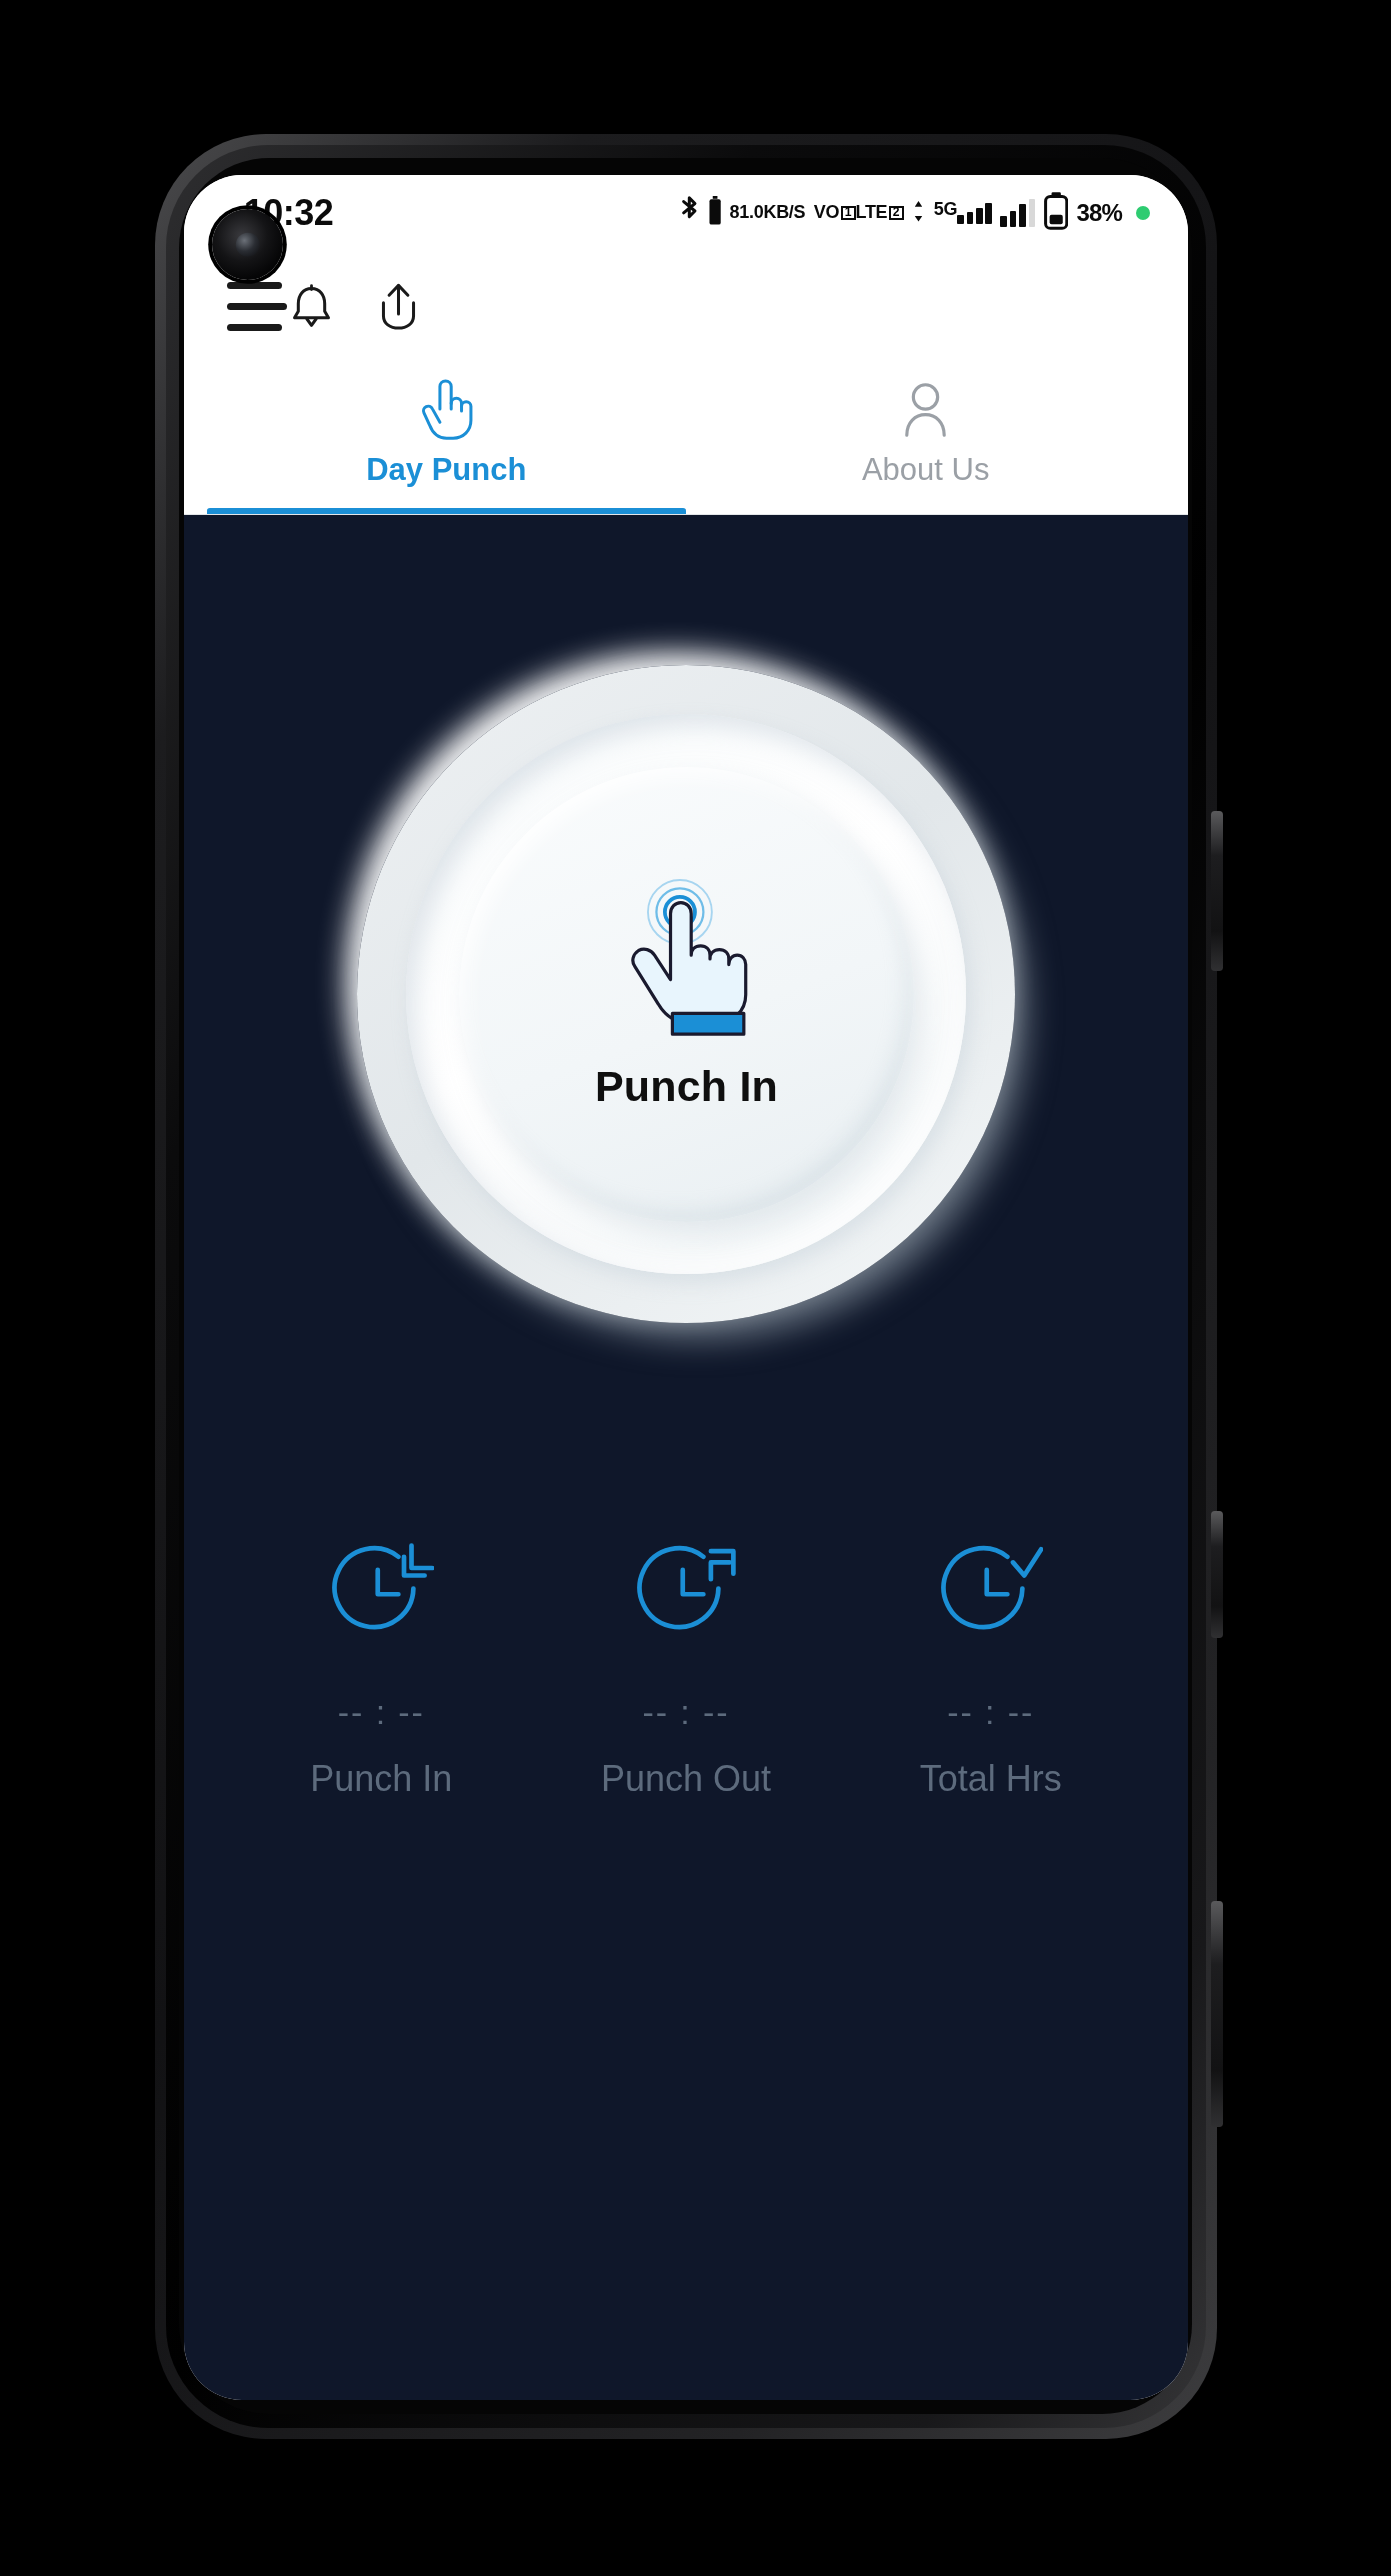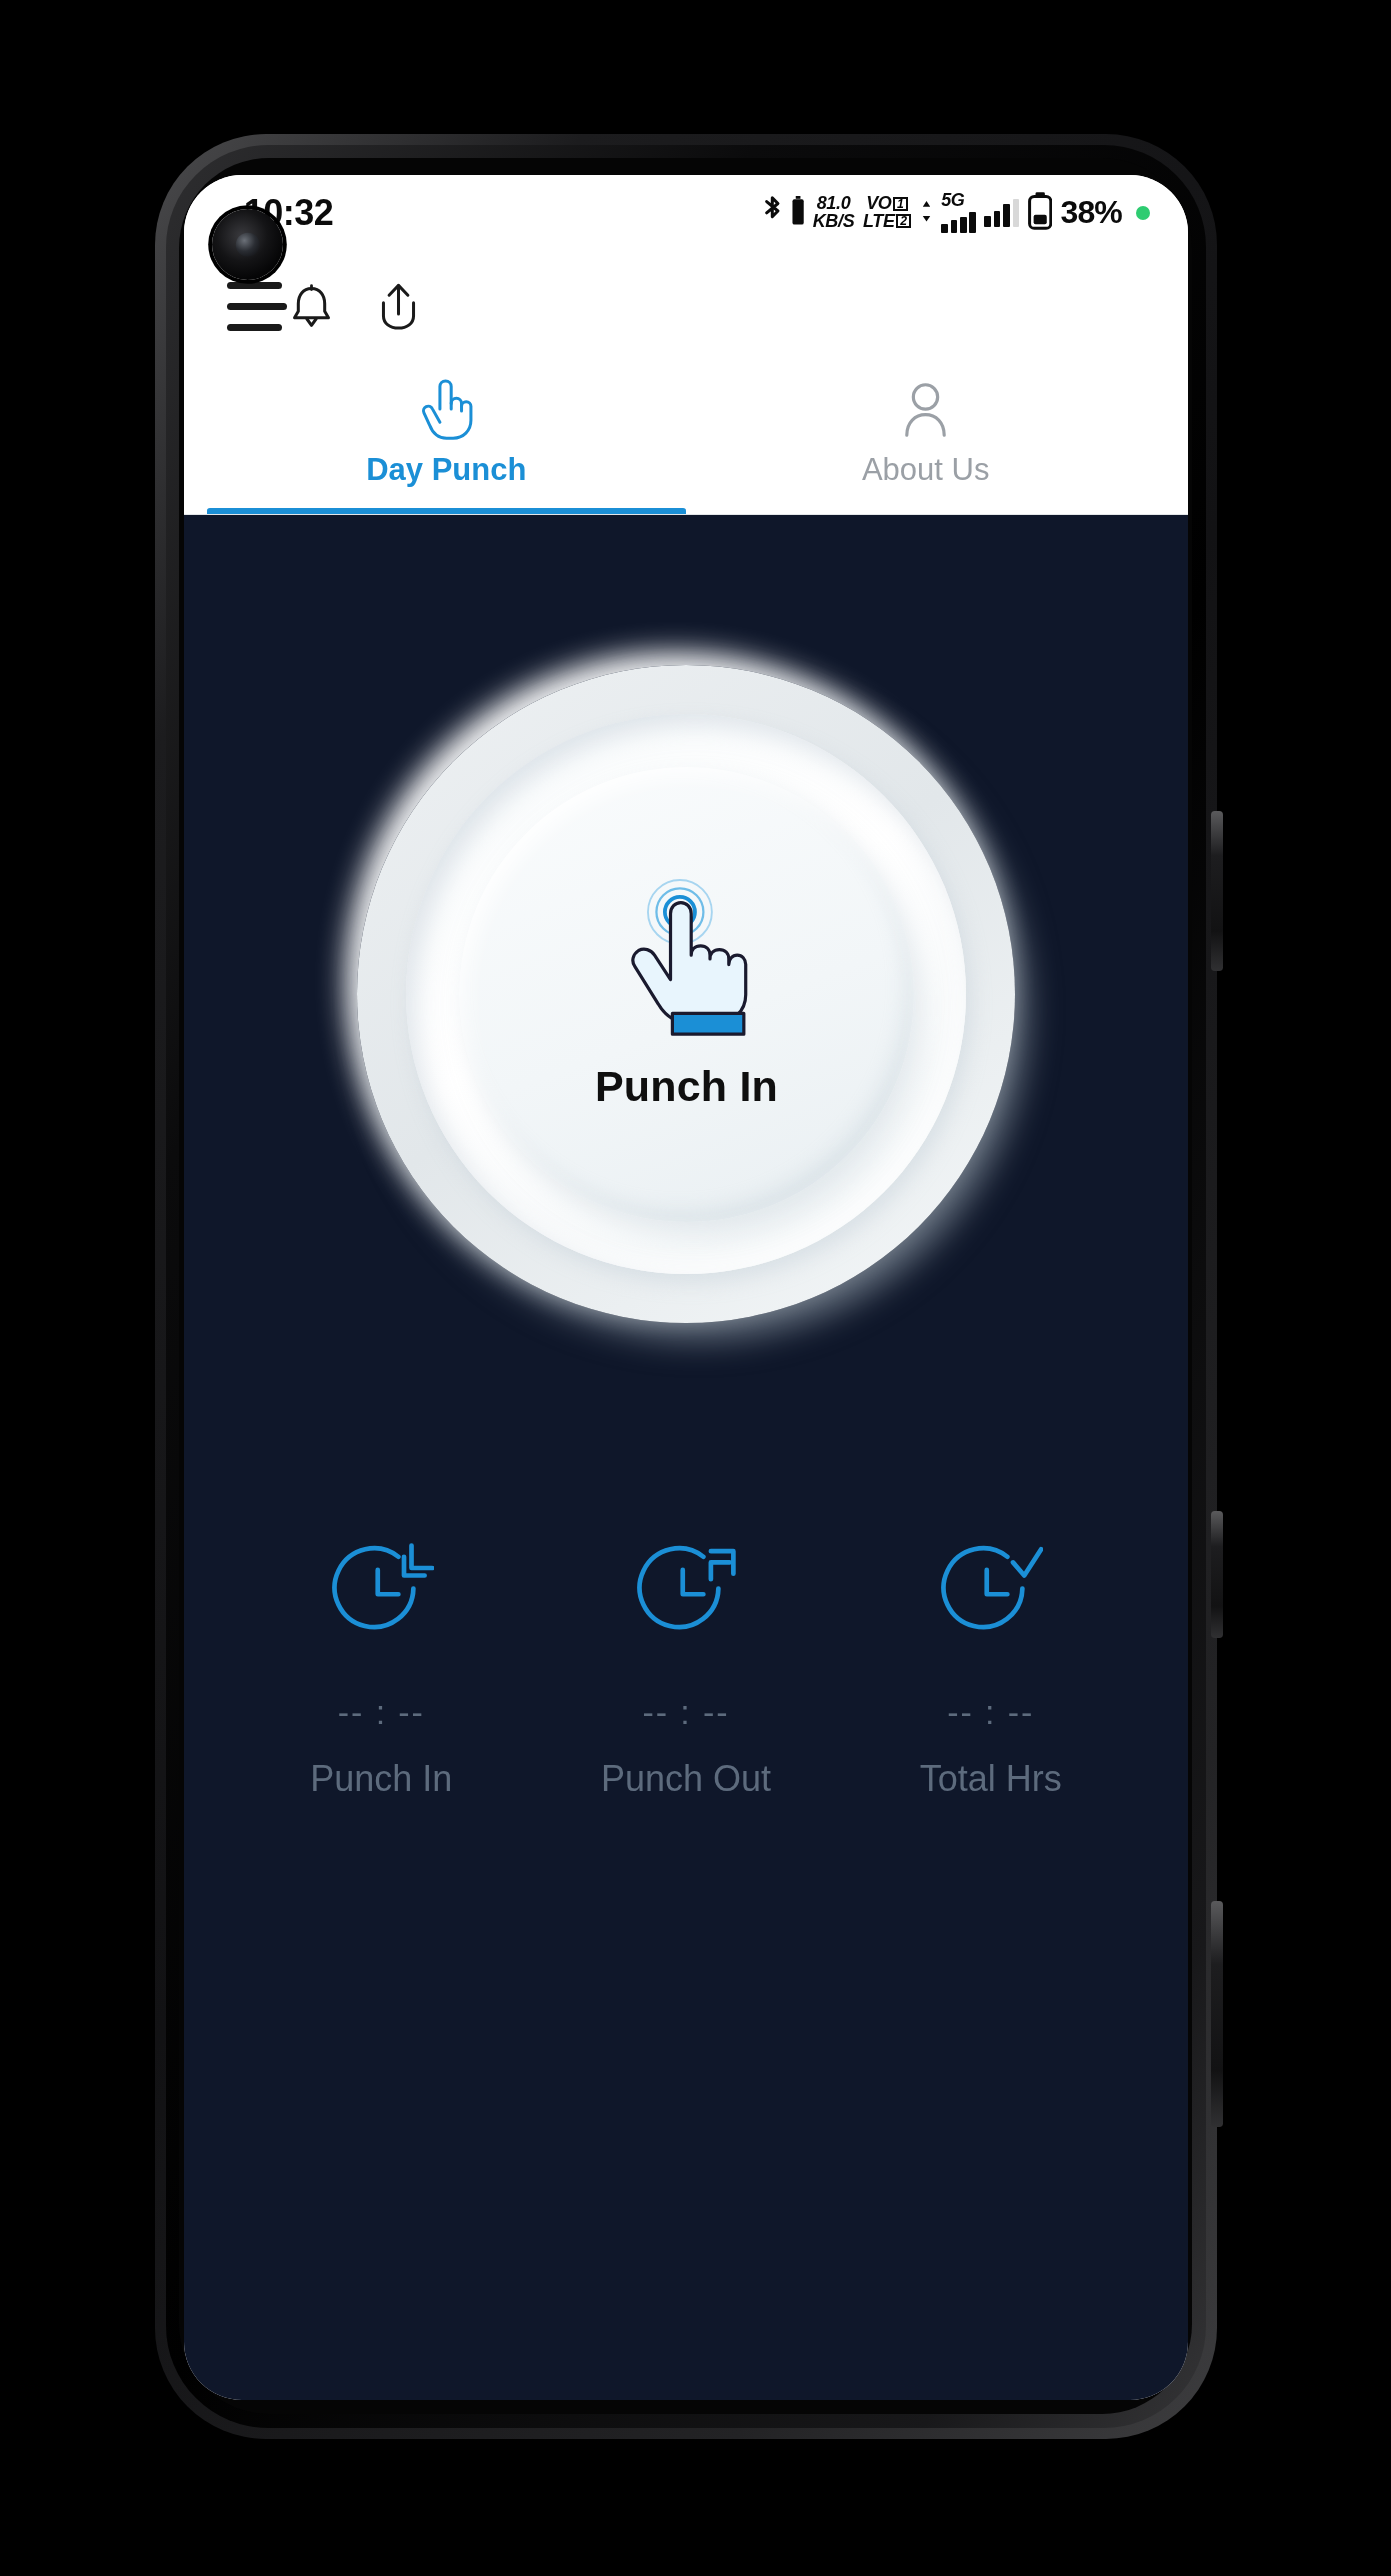--- a/index.html
+++ b/index.html
@@ -108,38 +108,38 @@
     gap: 8.5px;
   }
   .sb-text {
     font-size: 18px;
     font-weight: 800;
     line-height: 0.98;
     color: #0b0b0b;
     text-align: center;
     letter-spacing: -0.3px;
   }
-  .sb-stack { display: flex; flex-direction: column; align-items: center; font-style: italic; }
+  .sb-stack { display: flex; flex-direction: row; align-items: center; }
   .volte-box {
     display: inline-flex;
     align-items: center;
     justify-content: center;
     border: 2.1px solid #0b0b0b;
     font-size: 12.2px;
     font-weight: 800;
     width: 15px; height: 14px;
     margin-left: 1.4px;
     line-height: 1;
   }
   .volte-row { display: flex; align-items: center; }
   .sig-bars { display: flex; align-items: flex-end; gap: 2.8px; height: 28px; }
   .sig-bars i { display: block; width: 6.6px; background: #0b0b0b; border-radius: 0.9px; }
   .sig-bars i.dim { background: #d8d8d8; }
   #status-battery-pct {
-    font-size: 32px;
+    font-size: 24px;
     font-weight: 700;
     color: #0b0b0b;
     letter-spacing: -0.9px;
   }
   #status-green-dot {
     width: 14px; height: 14px;
     border-radius: 50%;
     background: #2ecc71;
     margin-left: 5.6px;
   }

